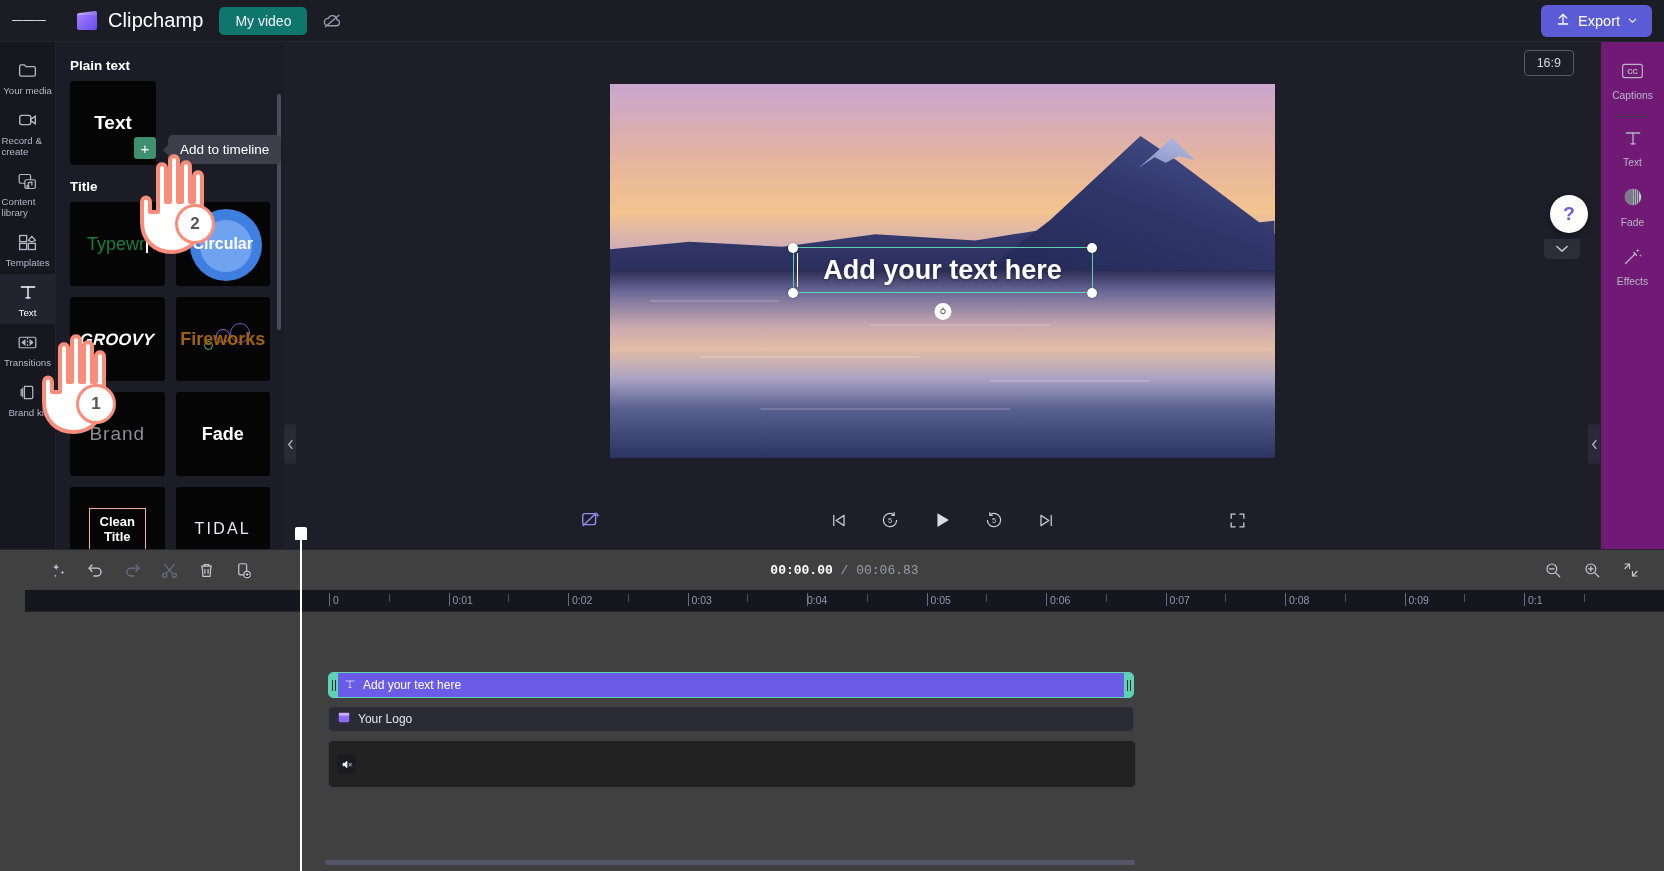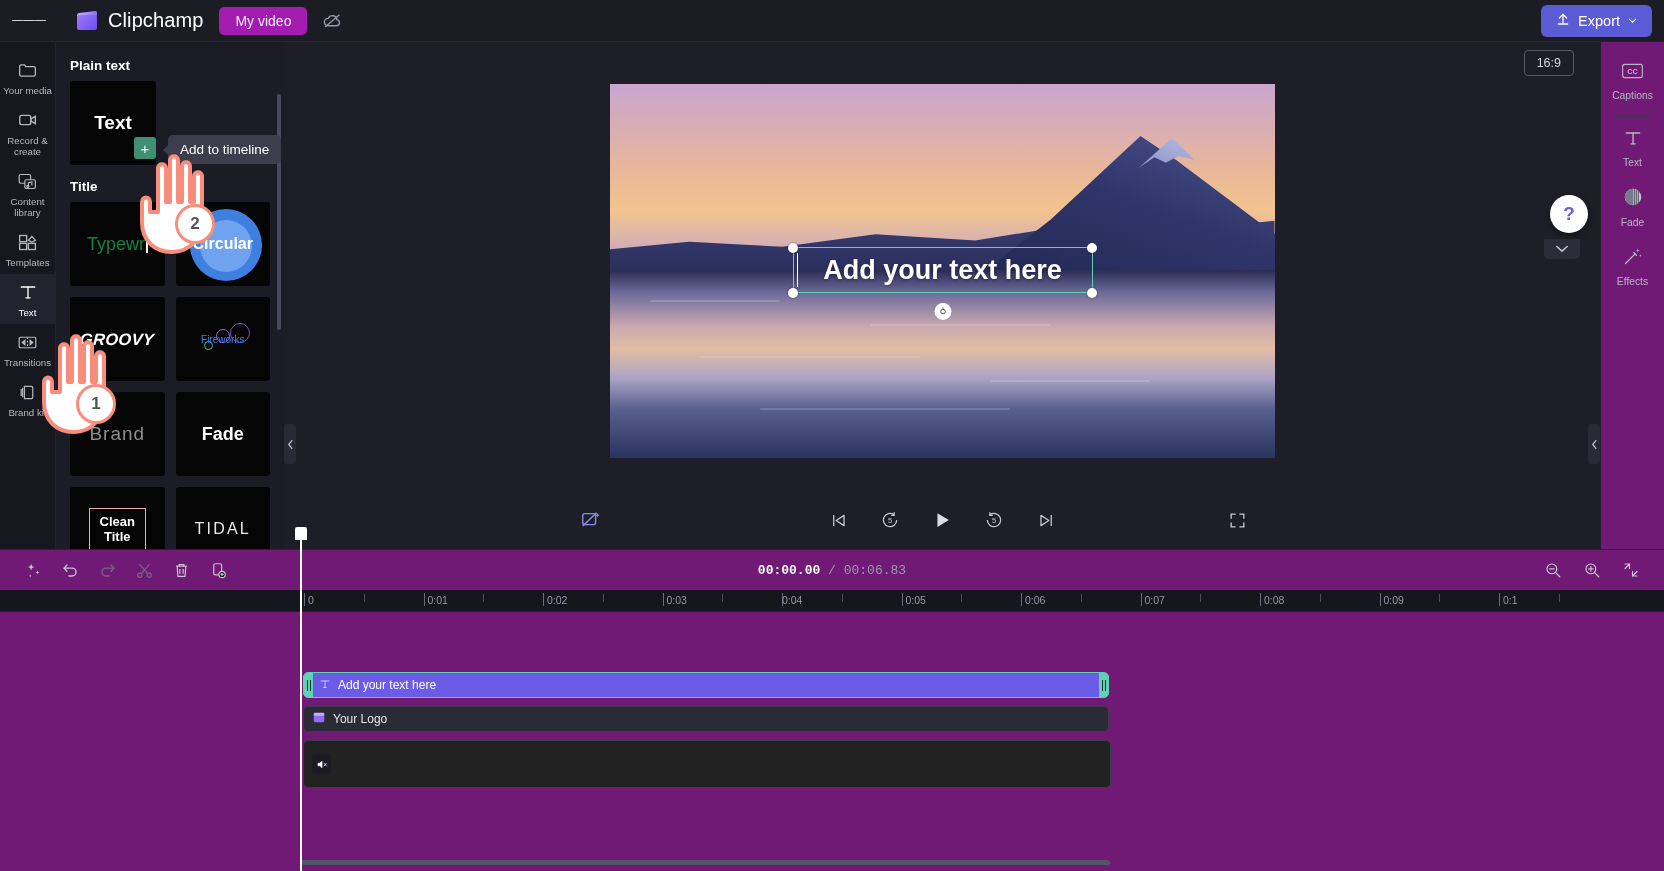--- a/index.html
+++ b/index.html
@@ -24,21 +24,21 @@
   .hamburger { width: 34px; height: 34px; display:flex; align-items:center; justify-content:center; border-radius:4px; cursor:pointer; }
   .hamburger div { width: 19px; height: 1.6px; background: #d3d3dd; margin: 2.4px 0; border-radius: 1px; }
   .brand { display: flex; align-items: center; gap: 9px; margin-left: 30px; }
   .brandlogo { width: 23px; height: 22px; position: relative; }
   .brandlogo .b1 { position:absolute; left:1px; top:5px; width:20px; height:15px; border-radius:2px;
      background: linear-gradient(135deg,#9d7dfb 0%,#6b4cf0 100%); }
   .brandlogo .b2 { position:absolute; left:1px; top:2px; width:20px; height:6px; border-radius:2px;
      background: linear-gradient(100deg,#c4aefd 0%,#8f6bf7 100%); transform: skewY(-7deg); }
   .brandname { font-size: 20px; color: #fff; letter-spacing: .1px; }
   .videotab {
-    margin-left: 16px; background: #a21caf; border-radius: 5px;
+    margin-left: 16px; background: #0f766e; border-radius: 5px;
     padding: 6px 16px; font-size: 14px; color: #f0f0f5; cursor: pointer;
   }
   .cloudbtn { margin-left: 8px; width: 34px; height: 30px; display:flex; align-items:center; justify-content:center;
      border-radius:4px; cursor:pointer; }
   .spacer { flex: 1; }
   .exportbtn {
     background: #5b5bd6; border-radius: 6px; height: 32px; display:flex; align-items:center; gap:7px;
     padding: 0 14px; font-size: 14.5px; color:#fff; cursor:pointer; font-weight:500;
   }
 
@@ -49,21 +49,21 @@
   .rail {
     width: 56px; min-width:56px; background: #17171f; padding-top: 10px;
     display: flex; flex-direction: column; align-items: center;
     border-right: 1px solid #22222c;
   }
   .railitem {
     width: 56px; padding: 7px 2px 6px; display:flex; flex-direction:column; align-items:center;
     gap: 4px; cursor:pointer; color:#b7b7c4;
   }
   .railitem.active { background: #23232f; color: #fff; }
-  .railitem .lbl { font-size: 9.7px; line-height: 11px; text-align:center; }
+  .railitem .lbl { font-size: 9.7px; line-height: 11px; text-align:left; }
   .railicon { height: 22px; display:flex; align-items:center; justify-content:center; }
 
   
   .libpanel {
     width: 228px; min-width: 228px; background: #1c1c26; position: relative;
     overflow: hidden; padding: 0 0 0 0;
   }
   .libscroll { padding: 14px 14px 0 14px; height: 100%; }
   .libheading { font-size: 13.5px; font-weight: bold; color:#fff; margin: 2px 0 8px 0; }
   .libheading.second { margin-top: 14px; }
@@ -81,21 +81,21 @@
   }
 
   
   .c-text { font-size: 19px; font-weight: bold; color:#fff; }
   .c-typewriter { font-size: 18px; color:#15803d; font-family:"Liberation Sans",sans-serif; }
   .c-typewriter::after { content:""; display:inline-block; width:1.5px; height:15px; background:#fff; vertical-align:-3px; margin-left:1px;}
   .c-circular { font-size: 16px; font-weight: bold; color:#fff; z-index:2; }
   .circ1 { position:absolute; width:72px; height:72px; border-radius:50%; background:#3f7fe0; left:14px; top:7px; }
   .circ2 { position:absolute; width:52px; height:52px; border-radius:50%; background:#6fa3ef; left:24px; top:18px; }
   .c-groovy { font-size: 16.5px; font-weight: 900; color:#fff; letter-spacing:.3px; font-style: italic; transform: skewX(-4deg); }
-  .c-fireworks { font-size: 10px; font-weight:400; color:#3b82f6; position:relative; z-index:2;}
+  .c-fireworks { font-size: 18px; font-weight:700; color:#a16207; position:relative; z-index:2;}
   .fw { position:absolute; border-radius:50%; border:1.4px solid; }
   .c-smoke { font-size: 19px; color:#8d8d92; letter-spacing:1px; filter: blur(.4px); }
   .c-fade { font-size: 18px; font-weight:bold; color:#fff; }
   .c-clean { border:1.6px solid #f3a9a4; padding:5px 10px; font-size:13px; font-weight:bold; color:#fff; line-height:15px;}
   .c-tidal { font-size: 16px; color:#e9e9ef; letter-spacing:2.2px; font-weight:300;}
 
   
   .stage { flex: 1; display: flex; flex-direction: column; background: #1e1e28; min-width:0; position: relative; }
   .stagetop { height: 42px; display:flex; align-items:center; justify-content:flex-end; padding: 0 26px; }
   .ratiochip { border:1px solid #585866; border-radius:4px; padding:5px 12px; font-size:12.5px; color:#d5d5e0; cursor:pointer;}
@@ -159,21 +159,21 @@
   .rrailitem .lbl { font-size:10.3px; }
   .rdiv { width:34px; height:1px; background:#3a3a47; margin:6px 0 2px; }
 
   
   .collapse {
     position:absolute; width:12px; height:40px; background:#2a2a36; border-radius:3px;
     display:flex; align-items:center; justify-content:center; cursor:pointer; z-index:20; color:#b9b9c7;
   }
 
   
-  .timeline { height: 322px; min-height:322px; background:#701a75; border-top:1px solid #262630; display:flex; flex-direction:column; position:relative; }
+  .timeline { height: 322px; min-height:322px; background:#404040; border-top:1px solid #262630; display:flex; flex-direction:column; position:relative;padding-left:25px; }
   .tlbar { height: 40px; display:flex; align-items:center; padding: 0 18px; position:relative; }
   .tlbtn { width:30px; height:30px; display:flex; align-items:center; justify-content:center; cursor:pointer; color:#c6c6d2; }
   .tlbtns { display:flex; gap:7px; }
   .timecode { position:absolute; left:0; right:0; text-align:center; font-size:13px; font-family:"Liberation Mono", monospace; pointer-events:none;}
   .timecode .cur { color:#fff; font-weight:bold; }
   .timecode .tot { color:#9a9aab; }
   .tlright { margin-left:auto; display:flex; gap:9px; z-index:2; }
 
   .ruler { height: 22px; position:relative; border-bottom:1px solid #24242e; background:#16161e; }
   .tick { position:absolute; top:4px; width:1px; height:8px; background:#4e4e5e; }

